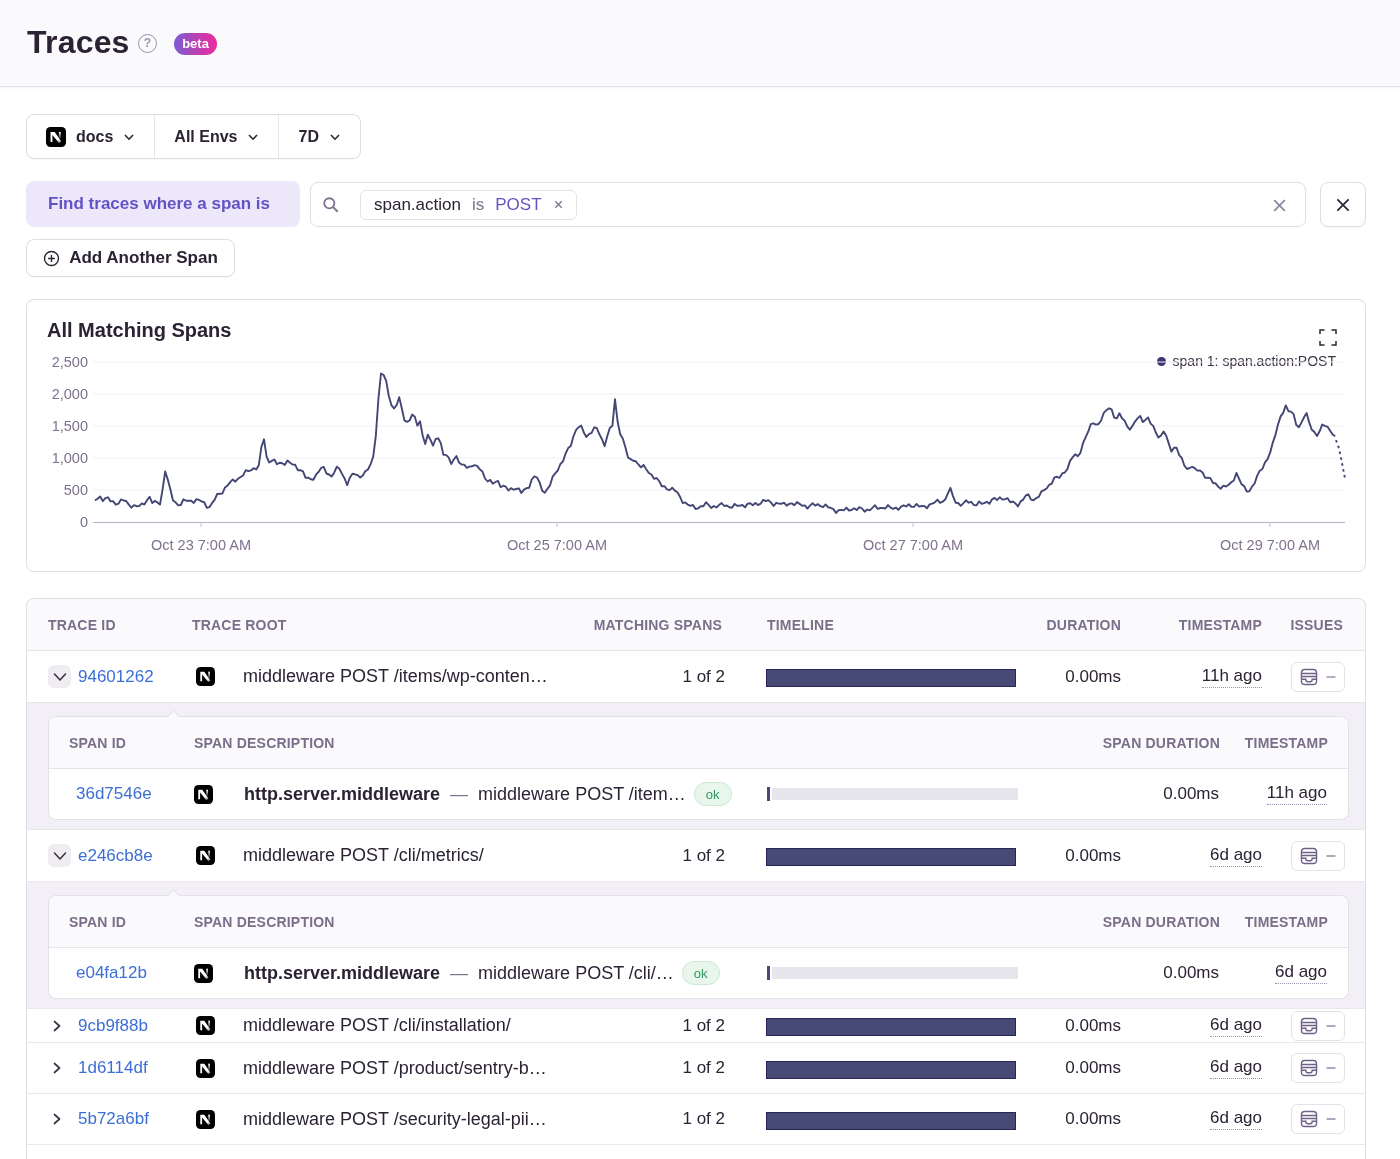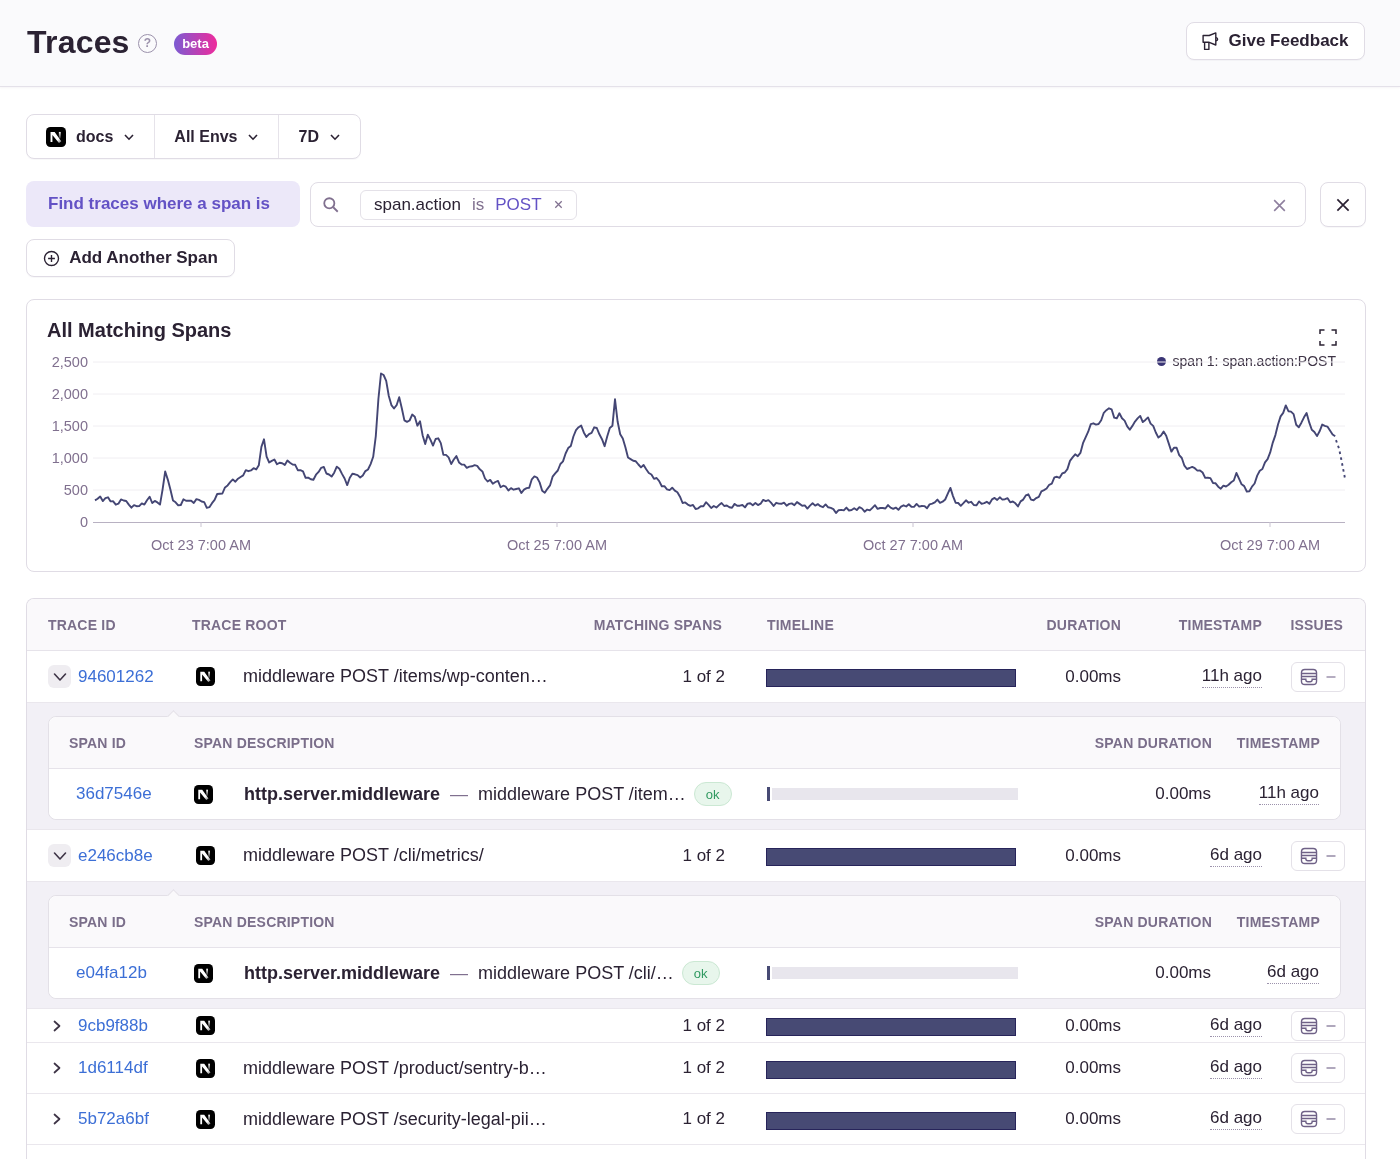--- a/index.html
+++ b/index.html
@@ -55,21 +55,21 @@
 .th { position:absolute; top:0; height:52px; line-height:52px; font-size:14px; font-weight:bold; color:#7A6E8A; letter-spacing:0.2px; }
 .trow { position:relative; background:#fff; border-bottom:1px solid #EAE7ED; }
 .cell { position:absolute; top:0; display:flex; align-items:center; height:100%; }
 .tid { color:#3C6FD6; font-size:17px; }
 .roott { font-size:18px; color:#2B2233; white-space:nowrap; }
 .num { font-size:17px; color:#2B2233; }
 .tsu { font-size:17px; color:#2B2233; border-bottom:1px dotted #9C92AC; padding-bottom:1px; }
 .tbar { width:250px; height:18px; background:#474A74; border:1px solid #27245A; margin-top:3px; }
 .chevbtn { width:23px; height:23px; background:#EFEDF1; border-radius:6px; display:flex; align-items:center; justify-content:center; }
 .expicon { width:18px; height:18px; display:flex; align-items:center; justify-content:center; }
-.nsec { background:#F2F0F6; padding:13px 24px 9px 21px; border-bottom:1px solid #EAE7ED; }
+.nsec { background:#F2F0F6; padding:13px 16px 9px 21px; border-bottom:1px solid #EAE7ED; }
 .ncard { background:#fff; border:1px solid #E3E0E7; border-radius:8px; position:relative; }
 .caret { position:absolute; top:-5.5px; left:120px; width:9px; height:9px; background:#FAF9FB; border-left:1px solid #E3E0E7; border-top:1px solid #E3E0E7; transform:rotate(45deg); }
 .nhead { position:relative; height:52px; background:#FAF9FB; border-bottom:1px solid #E6E3EA; border-radius:8px 8px 0 0; }
 .nth { position:absolute; top:0; height:52px; line-height:52px; font-size:14px; font-weight:bold; color:#7A6E8A; letter-spacing:0.2px; }
 .nrow { position:relative; height:50px; background:#fff; border-radius:0 0 8px 8px; }
 .okpill { height:24px; padding:0 11px; border-radius:12px; background:#E8F6EC; border:1px solid #CBE8D3;
   color:#2F9960; font-size:13px; display:flex; align-items:center; margin-left:8px; }
 .stick { width:3px; height:14px; background:#474A74; }
 .sbar { width:246px; height:12px; background:#E8E6ED; margin-left:2px; }
 .issuesbtn { width:54px; height:30px; border:1px solid #E4E1E8; border-radius:6px; background:#fff;
@@ -88,28 +88,20 @@
         <stop stop-color="#fff"></stop>
         <stop offset="1" stop-color="#fff" stop-opacity="0.15"></stop>
       </linearGradient>
 </defs>
   </svg>
 
 <div id="header">
   <div id="title">Traces</div>
   <div id="qmark">?</div>
   <div id="beta">beta</div>
-  <div id="feedback">
-    <svg width="18" height="18" viewBox="0 0 18 18" fill="none" stroke="#2B2233" stroke-width="1.4" stroke-linejoin="round">
-      <path d="M7.2 3.5 H1.1 V10.3 H7.2 L13.8 13 V0.9 Z"></path>
-      <path d="M2.6 10.3 V17.4 H6.9 V10.3"></path>
-      <path d="M13.9 5.6 C16.2 5.9 16.2 8.5 13.9 8.8"></path>
-    </svg>
-    <span>Give Feedback</span>
-  </div>
 </div>
 
 <div id="filterbar">
   <div class="fseg">
     <svg width="20" height="20" viewBox="0 0 19 19" style="flex:none;">
         <rect width="19" height="19" rx="4.2" fill="#000"></rect>
         <path d="M6.1 4.7 H4.3 V14.3 H6.1 V7.5 L12.3 15.1 C13.1 14.7 13.9 14.1 14.5 13.5 L8.2 4.7 Z" fill="url(#njA)"></path>
         <rect x="12.2" y="4.7" width="1.8" height="6.2" fill="url(#njB)"></rect>
       </svg>
     <span>docs</span>
@@ -392,20 +384,23 @@
   <div class="cell" style="left:51px;">
         <span class="tid">9cb9f88b</span>
       </div>
   <div class="cell" style="left:169px;">
         <svg width="19" height="19" viewBox="0 0 19 19" style="flex:none;">
           <rect width="19" height="19" rx="4.5" fill="#000"></rect>
           <path d="M6.1 4.7 H4.3 V14.3 H6.1 V7.5 L12.3 15.1 C13.1 14.7 13.9 14.1 14.5 13.5 L8.2 4.7 Z" fill="url(#njA)"></path>
           <rect x="12.2" y="4.7" width="1.8" height="6.2" fill="url(#njB)"></rect>
         </svg>
       </div>
+  <div class="cell" style="left:216px;width:320px;">
+        <span class="roott ellip" style="max-width:320px;">middleware POST /cli/installation/</span>
+      </div>
   <div class="cell" style="right:640px;">
         <span class="num">1 of 2</span>
       </div>
   <div class="cell" style="left:739px;">
         <div class="tbar"></div>
       </div>
   <div class="cell" style="right:244px;">
         <span class="num">0.00ms</span>
       </div>
   <div class="cell" style="right:103px;">

